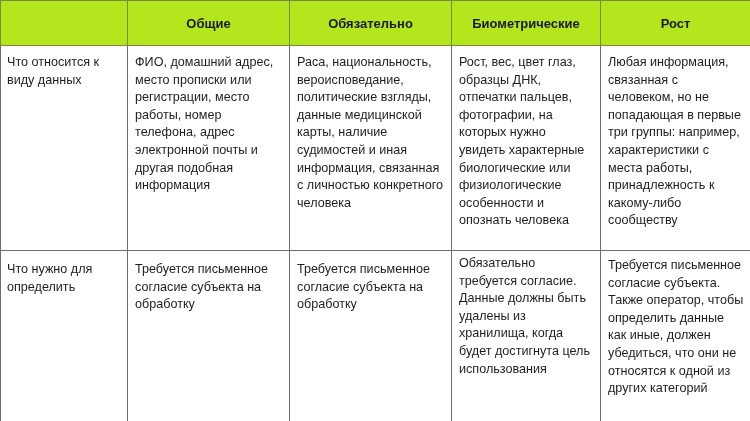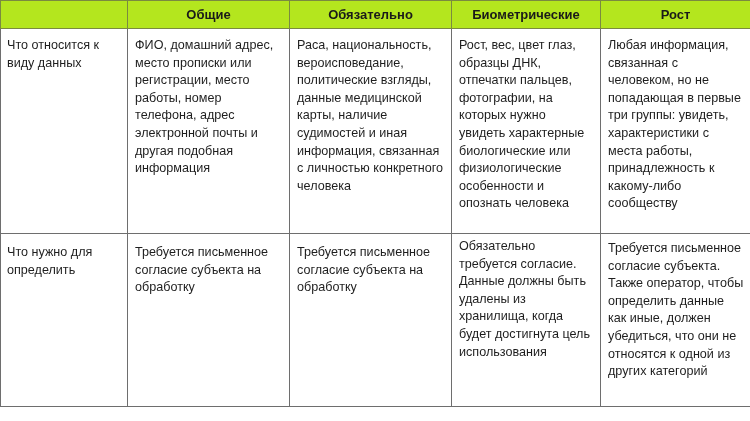--- a/index.html
+++ b/index.html
@@ -16,21 +16,21 @@
       width: 750px;
       table-layout: fixed;
     }
     th, td {
       border: 1.5px solid #6e6e6e;
       vertical-align: top;
       box-sizing: border-box;
     }
     th {
       background: #b4e61e;
-      height: 28px;
+      height: 45px;
       font-size: 13px;
       font-weight: bold;
       text-align: center;
       vertical-align: middle;
       color: #1a1a1a;
       border-color: #7a8a40;
     }
     td {
       font-size: 12.6px;
       line-height: 17.6px;
@@ -67,21 +67,21 @@
         <th>Биометрические</th>
         <th>Рост</th>
       </tr>
     </thead>
     <tbody>
       <tr class="row1">
         <td class="label">Что относится к виду данных</td>
         <td>ФИО, домашний адрес, место прописки или регистрации, место работы, номер телефона, адрес электронной почты и другая подобная информация</td>
         <td>Раса, национальность, вероисповедание, политические взгляды, данные медицинской карты, наличие судимостей и иная информация, связанная с личностью конкретного человека</td>
         <td>Рост, вес, цвет глаз, образцы ДНК, отпечатки пальцев, фотографии, на которых нужно увидеть характерные биологические или физиологические особенности и опознать человека</td>
-        <td>Любая информация, связанная с человеком, но не попадающая в первые три группы: увидеть, характеристики с места работы, принадлежность к какому-либо сообществу</td>
+        <td>Любая информация, связанная с человеком, но не попадающая в первые три группы: например, характеристики с места работы, принадлежность к какому-либо сообществу</td>
       </tr>
       <tr class="row2">
         <td class="label">Что нужно для определить</td>
         <td>Требуется письменное согласие субъекта на обработку</td>
         <td>Требуется письменное согласие субъекта на обработку</td>
         <td class="bio">Обязательно требуется согласие. Данные должны быть удалены из хранилища, когда будет достигнута цель использования</td>
         <td class="other">Требуется письменное согласие субъекта. Также оператор, чтобы определить данные как иные, должен убедиться, что они не относятся к одной из других категорий</td>
       </tr>
     </tbody>
   </table>

